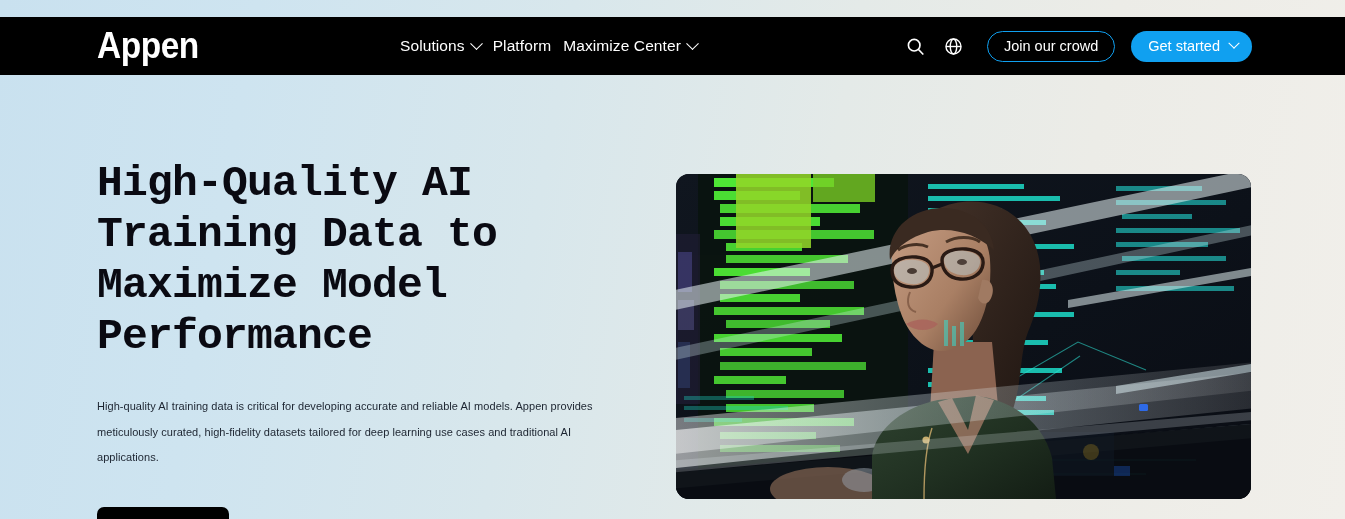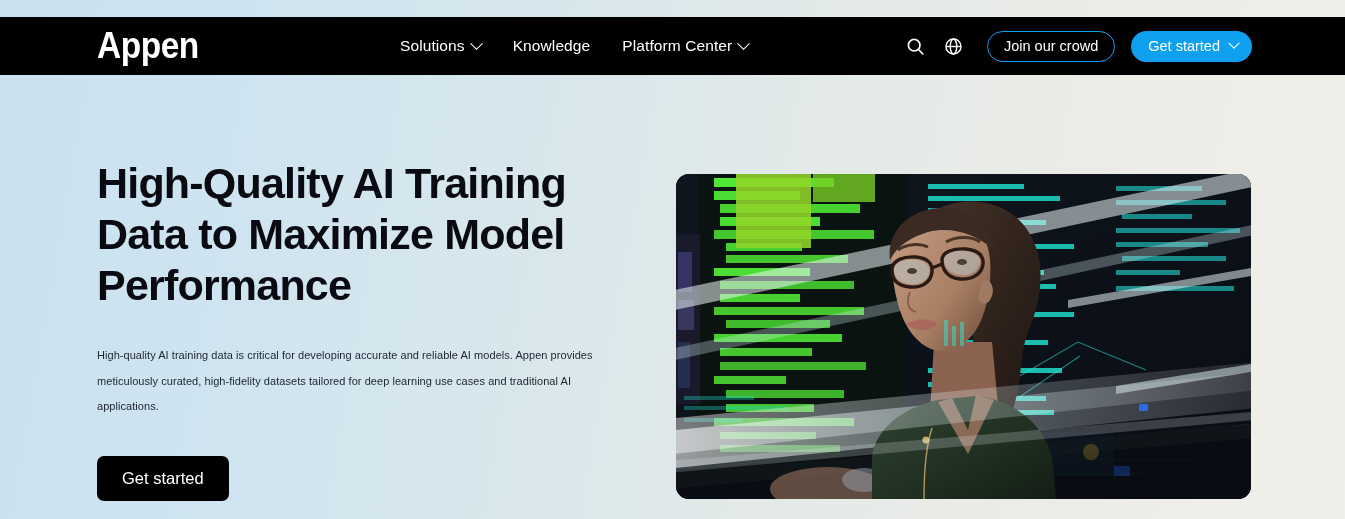--- a/index.html
+++ b/index.html
@@ -42,21 +42,21 @@
     font-family:"Liberation Sans Narrow","Liberation Sans",sans-serif;
     transform:translateY(-50%) scaleX(0.93);
     transform-origin:left center;
     line-height:1;
   }
 
   .nav {
     position:absolute; left:400px; top:0;
     height:58px;
     display:flex; align-items:center;
-    gap:32px;
+    gap:12px;
   }
   .nav-item {
     display:flex; align-items:center; gap:7px;
     color:#ffffff;
     font-size:15.5px;
     letter-spacing:0.1px;
     cursor:pointer;
     white-space:nowrap;
   }
   .chev {
@@ -116,20 +116,21 @@
     left:97px; top:158px;
     width:530px;
   }
   .headline {
     font-size:43px;
     line-height:51px;
     font-weight:700;
     color:#0a0a12;
     letter-spacing:-0.8px;
     margin:0 0 32px 0;
+    font-family:Liberation Mono, monospace;
   }
   .subcopy {
     font-size:11px;
     line-height:25.5px;
     color:#1c2430;
     letter-spacing:0.05px;
     margin:0 0 36px 0;
     max-width:512px;
   }
   .cta {
@@ -166,24 +167,24 @@
   <div class="topbar">
 
     <div class="logo">Appen</div>
 
     <div class="nav">
       <div class="nav-item">
         <span>Solutions</span>
         <span class="chev"></span>
       </div>
       <div class="nav-item">
-        <span>Knowledge</span>
+        <span>Platform</span>
       </div>
       <div class="nav-item">
-        <span>Platform Center</span>
+        <span>Maximize Center</span>
         <span class="chev"></span>
       </div>
     </div>
 
     <div class="nav-right">
 
       <div class="icon-btn">
         <svg width="21" height="21" viewBox="0 0 24 24" fill="none" stroke="#ffffff" stroke-width="1.9" stroke-linecap="round">
           <circle cx="10.5" cy="10.5" r="6.6"></circle>
           <line x1="15.4" y1="15.4" x2="20.4" y2="20.6"></line>

